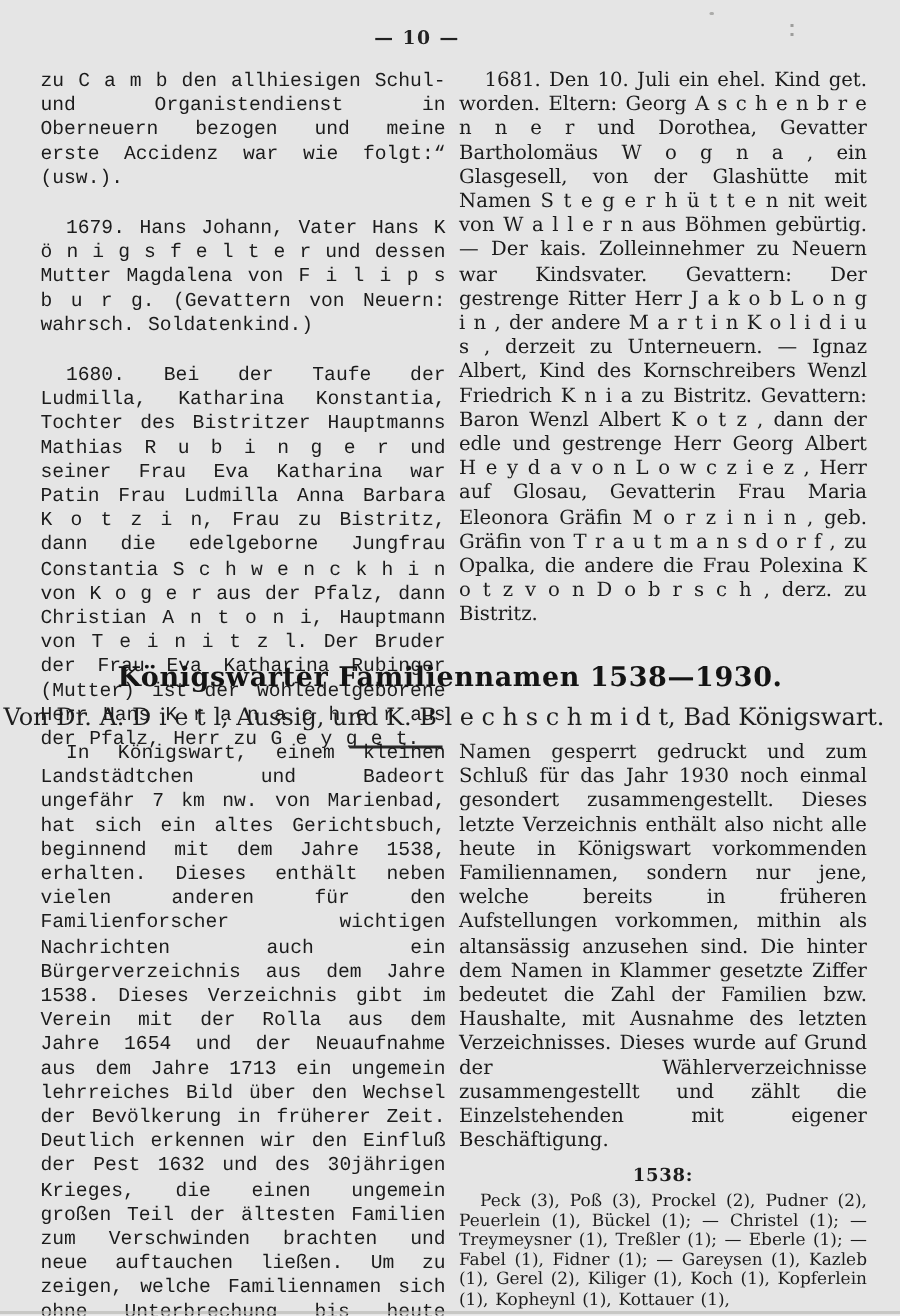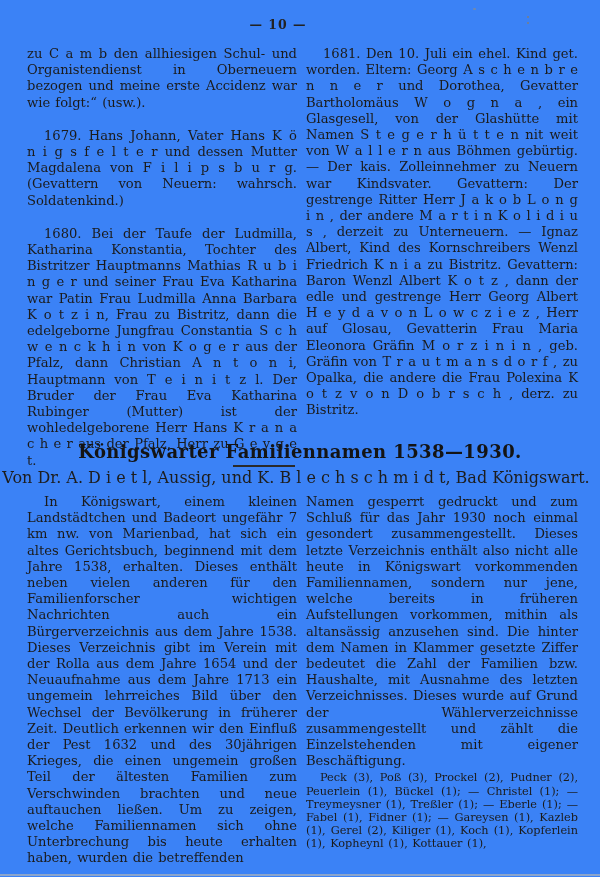--- a/index.html
+++ b/index.html
@@ -5,36 +5,36 @@
   html,body{margin:0;padding:0;}
   body{
     width:600px;height:877px;
     background:#ffffff;
     font-family:"DejaVu Serif","Liberation Serif",serif;
     color:#1b1b1b;
     -webkit-font-smoothing:antialiased;
   }
   .sheet{
     position:relative;width:600px;height:877px;
-    background:#3b82f6;overflow:hidden;
+    background:#e5e5e5;overflow:hidden;
   }
   .page-num{
     position:absolute;top:17px;left:228px;width:100px;
     text-align:center;font-size:12.5px;font-weight:bold;
     letter-spacing:1px;color:#222;
   }
   
   .cols{
     position:absolute;left:27px;width:551px;
     display:flex;gap:9px;
   }
   .cols-top{top:46px;}
   .cols-bottom{top:494px;}
   .col{text-align:justify;}
-  .col-l{width:270px;}
+  .col-l{width:270px;font-family:Liberation Mono, monospace;}
   .col-r{width:272px;}
   .cols p{
     margin:0;
     font-size:13.1px;line-height:16.2px;
     word-spacing:1px;
   }
   .cols p + p{margin-top:17px;}
   .indent{text-indent:17px;}
   .end-rule-row{
     display:flex;justify-content:flex-end;
@@ -107,19 +107,20 @@
 
   <h1 class="article-title">Königswarter Familiennamen 1538—1930.</h1>
   <div class="article-byline">Von Dr. A. D i e t l, Aussig, und K. B l e c h s c h m i d t, Bad Königswart.</div>
 
   <div class="cols cols-bottom">
     <div class="col col-l">
       <p class="indent">In Königswart, einem kleinen Landstädtchen und Badeort ungefähr 7 km nw. von Marienbad, hat sich ein altes Gerichtsbuch, beginnend mit dem Jahre 1538, erhalten. Dieses enthält neben vielen anderen für den Familienforscher wichtigen Nachrichten auch ein Bürgerverzeichnis aus dem Jahre 1538. Dieses Verzeichnis gibt im Verein mit der Rolla aus dem Jahre 1654 und der Neuaufnahme aus dem Jahre 1713 ein ungemein lehrreiches Bild über den Wechsel der Bevölkerung in früherer Zeit. Deutlich erkennen wir den Einfluß der Pest 1632 und des 30jährigen Krieges, die einen ungemein großen Teil der ältesten Familien zum Verschwinden brachten und neue auftauchen ließen. Um zu zeigen, welche Familiennamen sich ohne Unterbrechung bis heute erhalten haben, wurden die betreffenden</p>
     </div>
     <div class="col col-r">
       <p>Namen gesperrt gedruckt und zum Schluß für das Jahr 1930 noch einmal gesondert zusammengestellt. Dieses letzte Verzeichnis enthält also nicht alle heute in Königswart vorkommenden Familiennamen, sondern nur jene, welche bereits in früheren Aufstellungen vorkommen, mithin als altansässig anzusehen sind. Die hinter dem Namen in Klammer gesetzte Ziffer bedeutet die Zahl der Familien bzw. Haushalte, mit Ausnahme des letzten Verzeichnisses. Dieses wurde auf Grund der Wählerverzeichnisse zusammengestellt und zählt die Einzelstehenden mit eigener Beschäftigung.</p>
+      <p class="year-heading">1538:</p>
       <p class="names">Peck (3), Poß (3), Prockel (2), Pudner (2), Peuerlein (1), Bückel (1); — Christel (1); — Treymeysner (1), Treßler (1); — Eberle (1); — Fabel (1), Fidner (1); — Gareysen (1), Kazleb (1), Gerel (2), Kiliger (1), Koch (1), Kopferlein (1), Kopheynl (1), Kottauer (1),</p>
     </div>
   </div>
 
   <div class="scan-edge"></div>
 
 </div>
 
 </body></html>

